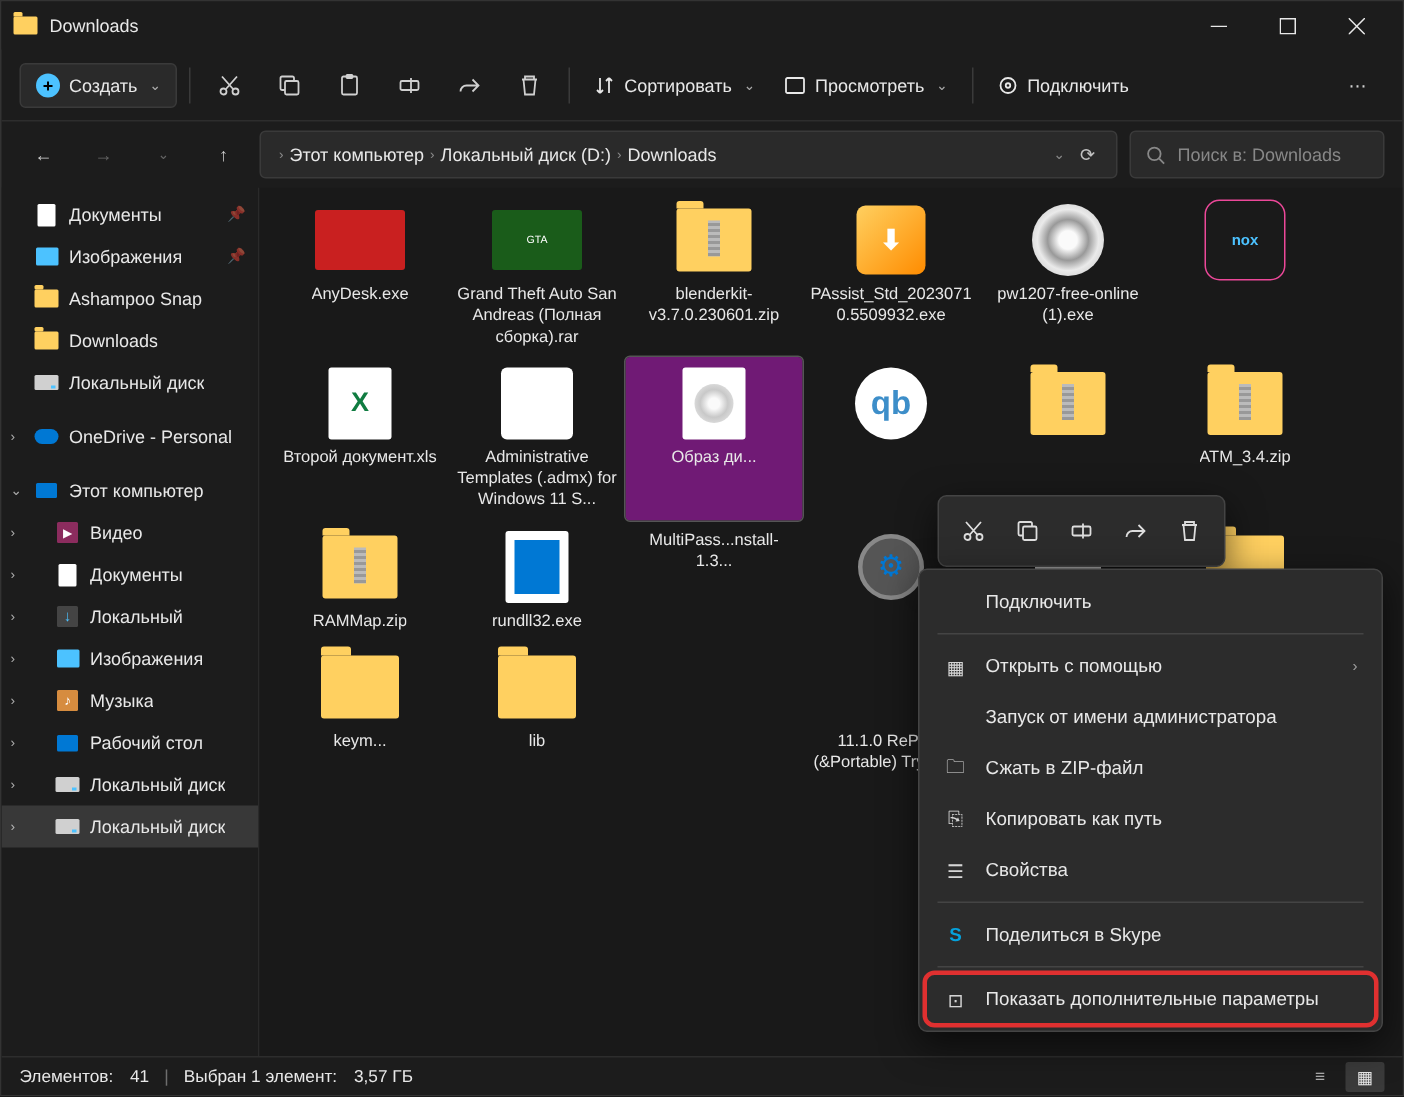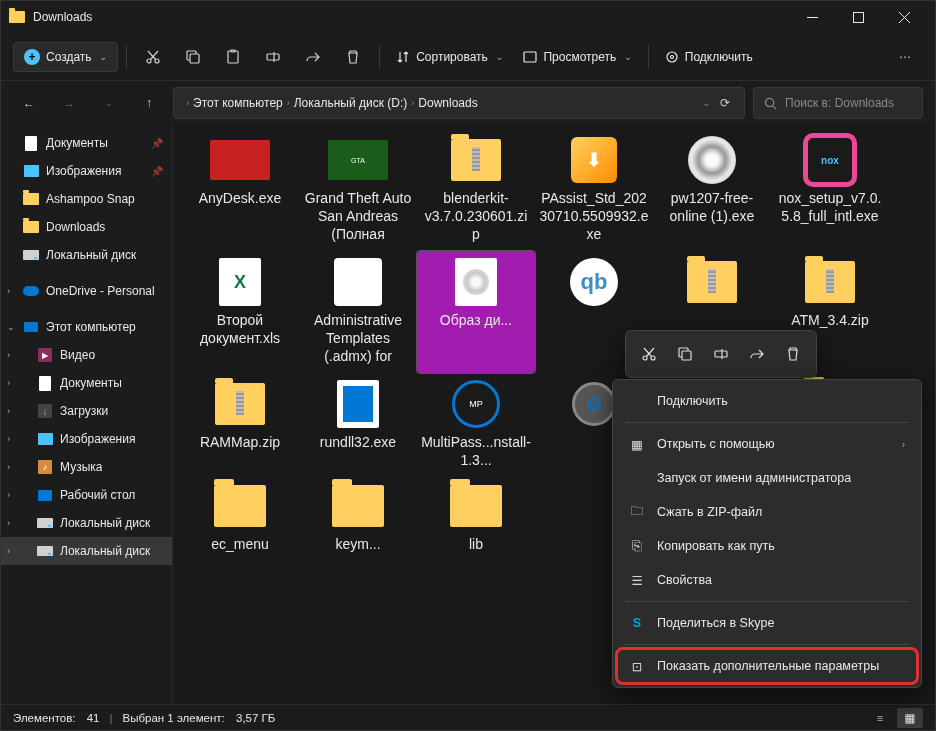--- a/index.html
+++ b/index.html
@@ -50,36 +50,36 @@
 .ico-pc{width:14px;height:10px;background:#0078d4;border-radius:1px}
 .ico-video{width:14px;height:14px;background:#8b2c5e;border-radius:1px;display:flex;align-items:center;justify-content:center;color:#fff;font-size:8px}
 .ico-dl{width:14px;height:14px;background:#444;border-radius:1px;display:flex;align-items:center;justify-content:center;color:#4cc2ff;font-size:10px}
 .ico-music{width:14px;height:14px;background:#d68c3f;border-radius:1px;display:flex;align-items:center;justify-content:center;color:#fff;font-size:9px}
 .ico-desk{width:14px;height:11px;background:#0078d4;border-radius:1px}
 
 
 .content{flex:1;background:#191919;overflow:auto;padding:4px 8px;position:relative}
 .items{display:flex;flex-wrap:wrap;gap:0;align-content:flex-start}
 .item{width:118px;padding:6px 4px;display:flex;flex-direction:column;align-items:center;border-radius:3px}
-.item.sel{background:#a21caf;outline:1px solid #555}
+.item.sel{background:#701a75;outline:1px solid #555}
 .item .thumb{width:64px;height:50px;margin-bottom:4px;display:flex;align-items:center;justify-content:center;position:relative}
-.item .label{font-size:14px;text-align:center;line-height:1.3;max-height:56px;overflow:hidden;word-break:break-word}
+.item .label{font-size:11px;text-align:center;line-height:1.3;max-height:56px;overflow:hidden;word-break:break-word}
 .th-red{background:#c92020;width:60px;height:40px;border-radius:2px}
 .th-gta{background:#1a5c1a;width:60px;height:40px;border-radius:2px;display:flex;align-items:center;justify-content:center;font-size:7px;color:#fff}
 .th-app{width:48px;height:48px;background:#fff;border-radius:4px;display:flex;align-items:center;justify-content:center}
 .th-zip{width:50px;height:42px;background:#ffd060;border-radius:2px;position:relative}
 .th-zip:before{content:'';position:absolute;top:-5px;left:0;width:18px;height:5px;background:#ffd060;border-radius:2px 2px 0 0}
 .th-zip:after{content:'';position:absolute;top:8px;left:50%;transform:translateX(-50%);width:8px;height:24px;background:repeating-linear-gradient(#bbb 0 2px,#999 2px 4px)}
 .th-exe{width:44px;height:48px;background:#fff;border-radius:2px;position:relative;display:flex;align-items:center;justify-content:center}
 .th-folder{width:52px;height:42px;background:#ffd060;border-radius:2px;position:relative}
 .th-folder:before{content:'';position:absolute;top:-6px;left:0;width:20px;height:6px;background:#ffd060;border-radius:2px 2px 0 0}
 .th-iso{width:42px;height:48px;background:#fff;border-radius:2px;display:flex;align-items:center;justify-content:center}
 .th-iso:after{content:'';width:26px;height:26px;border-radius:50%;background:radial-gradient(circle,#fafafa 20%,#c8c8c8 50%,#f0f0f0)}
 .th-xls{width:42px;height:48px;background:#fff;border-radius:2px;display:flex;align-items:center;justify-content:center;color:#107c41;font-weight:bold;font-size:18px}
-.th-nox{width:54px;height:54px;background:#1a1a1a;border-radius:10px;display:flex;align-items:center;justify-content:center;color:#4cc2ff;font-size:10px;font-weight:bold;border:5px solid #ec4899}
+.th-nox{width:54px;height:54px;background:#1a1a1a;border-radius:10px;display:flex;align-items:center;justify-content:center;color:#4cc2ff;font-size:10px;font-weight:bold;border:1px solid #ec4899}
 .th-qb{width:48px;height:48px;border-radius:50%;background:#fff;display:flex;align-items:center;justify-content:center;color:#3d8ec9;font-size:22px;font-weight:bold}
 .th-disc{width:48px;height:48px;border-radius:50%;background:radial-gradient(circle,#fafafa 18%,#999 40%,#eaeaea 60%,#bbb)}
 .th-cog{width:44px;height:44px;border-radius:50%;background:#555;display:flex;align-items:center;justify-content:center;border:3px solid #888;color:#0078d4;font-size:20px}
 .th-blue{width:42px;height:48px;background:#fff;border-radius:2px;padding:6px}
 .th-blue:after{content:'';display:block;width:100%;height:100%;background:#0078d4}
 .th-pa{width:46px;height:46px;background:linear-gradient(135deg,#ffd060,#ff8c00);border-radius:6px;display:flex;align-items:center;justify-content:center;color:#fff;font-size:18px;font-weight:bold}
 .th-mp{width:48px;height:48px;border-radius:50%;background:#1a1a1a;border:3px solid #0078d4;display:flex;align-items:center;justify-content:center;color:#fff;font-size:9px}
 
 
 .ctx-mini{position:absolute;background:#2c2c2c;border:1px solid #444;border-radius:6px;padding:6px;display:flex;gap:2px;box-shadow:0 8px 24px rgba(0,0,0,.6)}
@@ -282,21 +282,21 @@
           <span class="ico">
             <span class="ico-doc"></span>
           </span>
           <span style="overflow:hidden;text-overflow:ellipsis">Документы</span>
         </div>
         <div class="side-item" style="padding-left: 36px;">
           <span class="exp">›</span>
           <span class="ico">
             <span class="ico-dl">↓</span>
           </span>
-          <span style="overflow:hidden;text-overflow:ellipsis">Загрузки</span>
+          <span style="overflow:hidden;text-overflow:ellipsis">Локальный</span>
         </div>
         <div class="side-item" style="padding-left: 36px;">
           <span class="exp">›</span>
           <span class="ico">
             <span class="ico-img"></span>
           </span>
           <span style="overflow:hidden;text-overflow:ellipsis">Изображения</span>
         </div>
         <div class="side-item" style="padding-left: 36px;">
           <span class="exp">›</span>
@@ -356,21 +356,20 @@
           <div class="item">
             <div class="thumb">
               <div class="th-disc"></div>
             </div>
             <div class="label">pw1207-free-online (1).exe</div>
           </div>
           <div class="item">
             <div class="thumb">
               <div class="th-nox">nox</div>
             </div>
-            <div class="label">nox_setup_v7.0.5.8_full_intl.exe</div>
           </div>
           <div class="item">
             <div class="thumb">
               <div class="th-xls">X</div>
             </div>
             <div class="label">Второй документ.xls</div>
           </div>
           <div class="item">
             <div class="thumb">
               <div class="th-app"></div>
@@ -407,48 +406,39 @@
             </div>
             <div class="label">RAMMap.zip</div>
           </div>
           <div class="item">
             <div class="thumb">
               <div class="th-blue"></div>
             </div>
             <div class="label">rundll32.exe</div>
           </div>
           <div class="item">
-            <div class="thumb">
-              <div class="th-mp">MP</div>
-            </div>
             <div class="label">MultiPass...nstall-1.3...</div>
           </div>
           <div class="item">
             <div class="thumb">
               <div class="th-cog">⚙</div>
             </div>
             <div class="label"></div>
           </div>
           <div class="item">
             <div class="thumb">
               <div class="th-exe"></div>
             </div>
             <div class="label"></div>
           </div>
           <div class="item">
             <div class="thumb">
               <div class="th-folder"></div>
             </div>
             <div class="label">TryRooM</div>
-          </div>
-          <div class="item">
-            <div class="thumb">
-              <div class="th-folder"></div>
-            </div>
-            <div class="label">ec_menu</div>
           </div>
           <div class="item">
             <div class="thumb">
               <div class="th-folder"></div>
             </div>
             <div class="label">keym...</div>
           </div>
           <div class="item">
             <div class="thumb">
               <div class="th-folder"></div>

